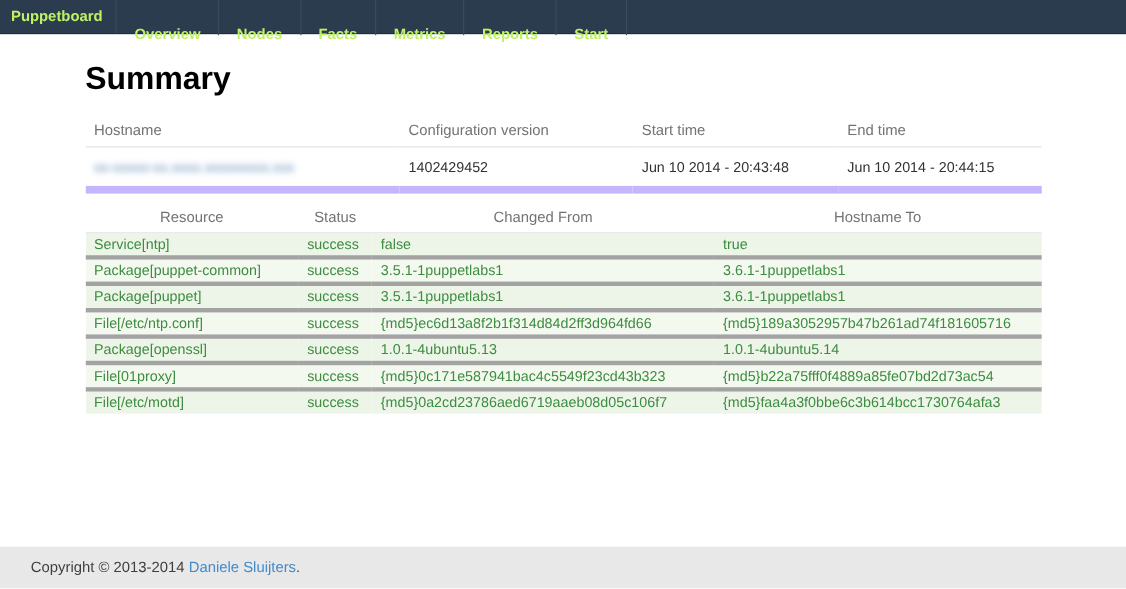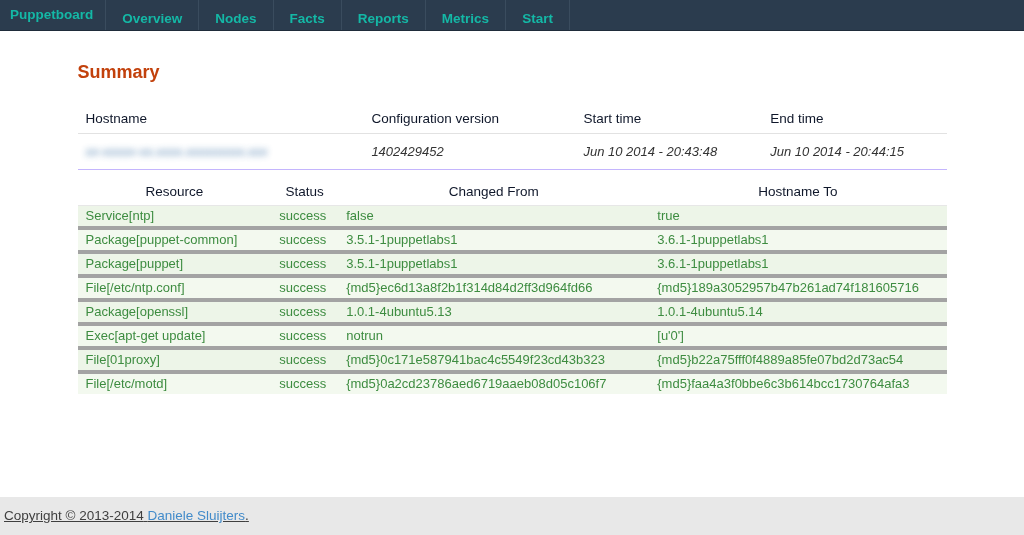--- a/index.html
+++ b/index.html
@@ -17,66 +17,65 @@
   .navbar {
     background: #2b3c4e;
     height: 31px;
     display: flex;
     align-items: stretch;
     flex: 0 0 auto;
     border-bottom: 1px solid #1f2c3a;
   }
   .navbar .brand,
   .navbar .nav-item {
-    color: #14b8a6;
+    color: #bef264;
     font-size: 13.5px;
     line-height: 30px;
     padding: 0 14px;
     text-decoration: none;
     border-right: 1px solid #3a4c5e;
     cursor: pointer;
     white-space: nowrap;
   }
   .navbar .brand { font-weight: 700; padding: 0 12px 0 10px; }
-  .navbar .nav-item { font-weight: 600; padding: 4px 16px; }
+  .navbar .nav-item { font-weight: 600; padding: 16px 16px; }
 
   
   .container { width: 869px; margin: 0 auto; flex: 0 0 auto; }
 
   h2.section-heading {
-    font-size: 18px;
+    font-size: 29px;
     font-weight: 600;
-    color: #c2410c;
+    color: #000000;
     line-height: 29px;
   }
   .summary-heading { margin: 27px 0 8px 0; }
   .events-heading  { margin: 18px 0 0 0; }
 
   table { width: 100%; border-collapse: collapse; table-layout: fixed; }
 
   th {
     text-align: left;
     font-weight: 400;
     font-size: 13.5px;
-    color: #0f172a;
+    color: #737373;
     padding: 16px 8px 7px 8px;
     border-bottom: 1px solid #e2e2e2;
     white-space: nowrap;
     overflow: hidden;
   }
 
   
   .summary-table td {
     font-size: 13px;
     color: #333;
     padding: 10px 8px;
-    border-bottom: 1px solid #c4b5fd;
-    white-space: nowrap;
-    overflow: hidden;
-    font-style: italic;
+    border-bottom: 7px solid #c4b5fd;
+    white-space: nowrap;
+    overflow: hidden;
   }
   .hostname-link {
     color: #4f7fae;
     text-decoration: none;
     filter: blur(3px);
     opacity: 0.9;
     cursor: pointer;
   }
 
   
@@ -93,39 +92,38 @@
   .events-table tbody tr:nth-child(odd) { background: #edf5e8; }
   .events-table tbody tr + tr td { border-top: 4px solid #a3a3a3; }
 
   
   .footer {
     margin-top: auto;
     flex: 0 0 auto;
     background: #e8e8e8;
     height: 38px;
     line-height: 38px;
-    padding: 0 4px;
+    padding: 0 28px;
     font-size: 13.5px;
     color: #3f3f3f;
     display: flex;
     justify-content: space-between;
-    text-decoration: underline;
   }
   .footer a { color: #428bca; text-decoration: none; cursor: pointer; }
 </style>
 </head>
 <body>
 
 <nav class="navbar">
   <a class="brand">Puppetboard</a>
   <a class="nav-item">Overview</a>
   <a class="nav-item">Nodes</a>
   <a class="nav-item">Facts</a>
+  <a class="nav-item">Metrics</a>
   <a class="nav-item">Reports</a>
-  <a class="nav-item">Metrics</a>
   <a class="nav-item">Start</a>
 </nav>
 
 <div class="container">
 
   <h2 class="section-heading summary-heading">Summary</h2>
 
   <table class="summary-table">
     <colgroup>
       <col style="width:32.9%">
@@ -192,26 +190,20 @@
         <td>{md5}ec6d13a8f2b1f314d84d2ff3d964fd66</td>
         <td>{md5}189a3052957b47b261ad74f181605716</td>
       </tr>
       <tr>
         <td>Package[openssl]</td>
         <td>success</td>
         <td>1.0.1-4ubuntu5.13</td>
         <td>1.0.1-4ubuntu5.14</td>
       </tr>
       <tr>
-        <td>Exec[apt-get update]</td>
-        <td>success</td>
-        <td>notrun</td>
-        <td>[u'0']</td>
-      </tr>
-      <tr>
         <td>File[01proxy]</td>
         <td>success</td>
         <td>{md5}0c171e587941bac4c5549f23cd43b323</td>
         <td>{md5}b22a75fff0f4889a85fe07bd2d73ac54</td>
       </tr>
       <tr>
         <td>File[/etc/motd]</td>
         <td>success</td>
         <td>{md5}0a2cd23786aed6719aaeb08d05c106f7</td>
         <td>{md5}faa4a3f0bbe6c3b614bcc1730764afa3</td>

